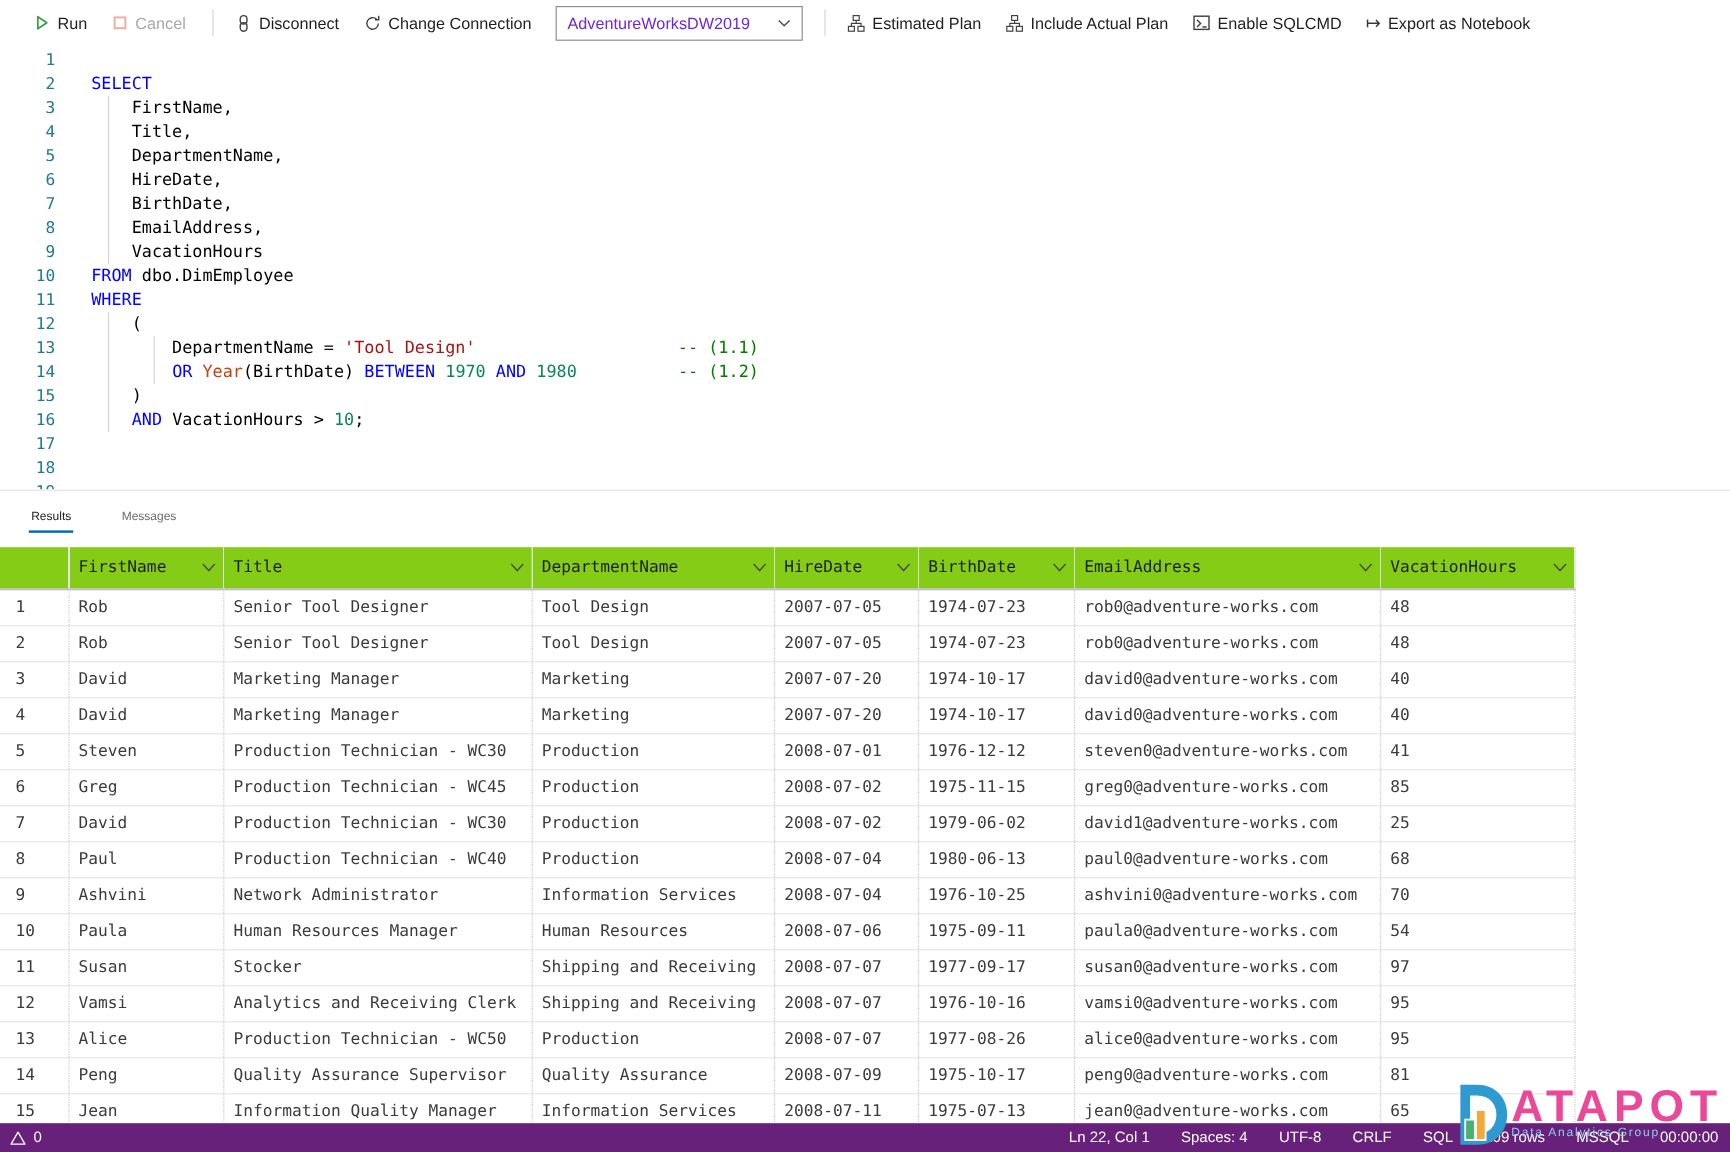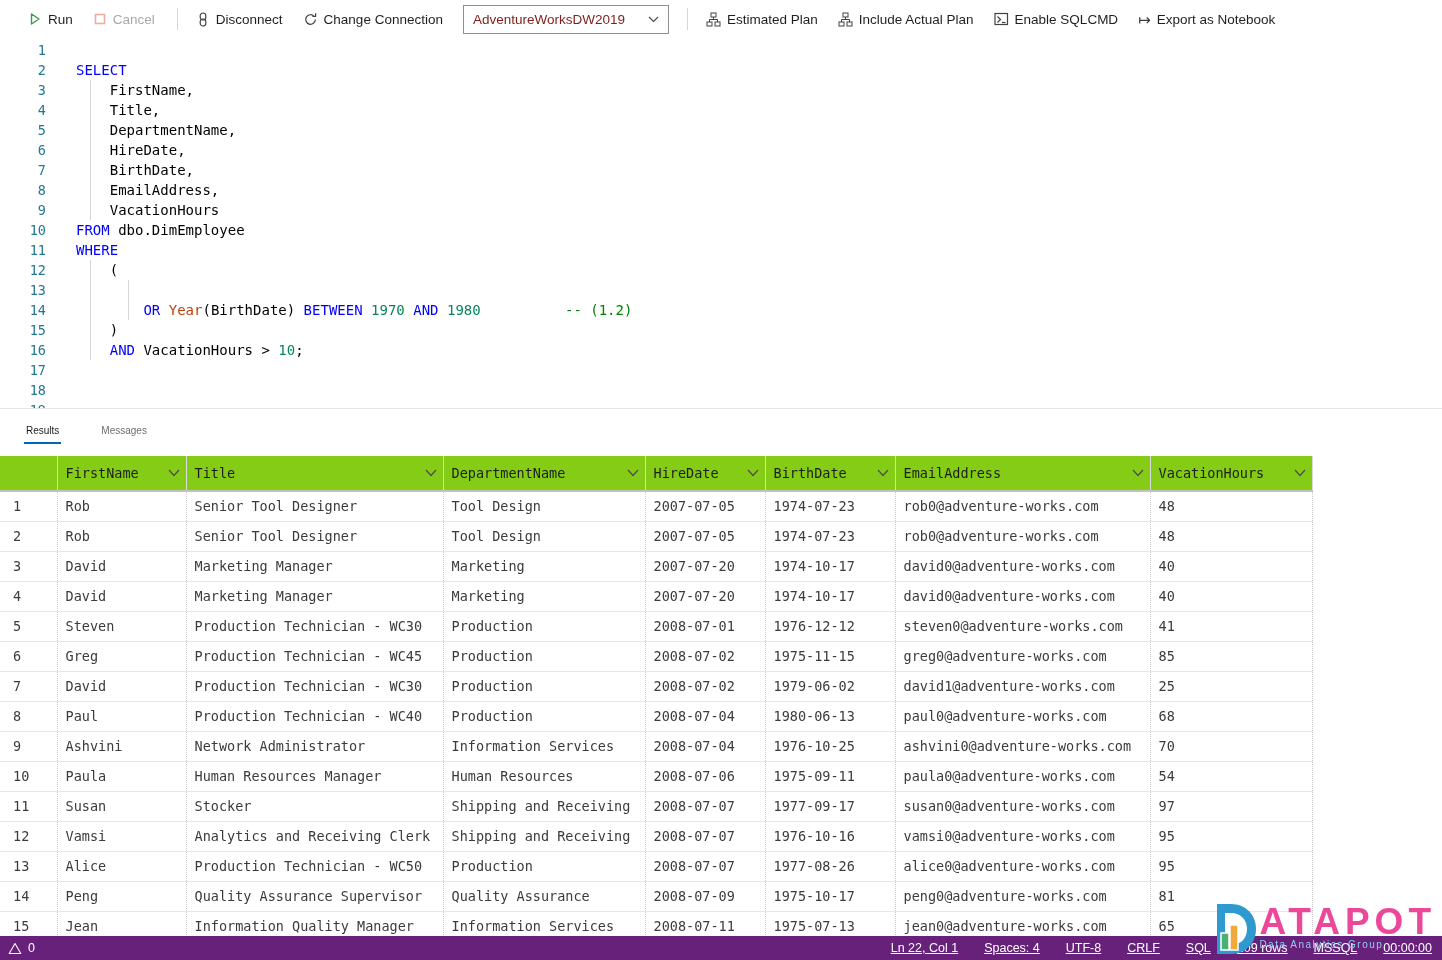--- a/index.html
+++ b/index.html
@@ -7,21 +7,21 @@
     font-family:"Liberation Sans", sans-serif; }
 
   
   .toolbar { height:38px; display:flex; align-items:center; padding-left:28px;
     font-size:13.5px; color:#1f1f1f; background:#ffffff; }
   .tb-item { display:flex; align-items:center; gap:6px; margin-right:20px; white-space:nowrap; cursor:default; }
   .tb-item svg { flex:none; }
   .tb-disabled { color:#a8a8a8; }
   .tb-sep { width:1px; height:22px; background:#d6d6d6; margin:0 18px 0 2px; }
   .dropdown { width:206px; height:29px; border:1px solid #8f8f8f; display:flex; align-items:center;
-    justify-content:space-between; padding:0 9px; margin-right:16px; font-size:13.5px; color:#7f1d1d; }
+    justify-content:space-between; padding:0 9px; margin-right:16px; font-size:13.5px; color:#6d28d9; }
 
   
   .editor { position:relative; height:370px; overflow:hidden;
     font-family:"DejaVu Sans Mono", monospace; font-size:14px; background:#fff; padding-top:2px; }
   .ed-line { display:flex; height:20px; line-height:20px; }
   .ed-ln { width:46px; flex:none; text-align:right; color:#237893; font-size:13.5px; }
   .ed-code { margin-left:30px; white-space:pre; color:#000; }
   .tok-kw { color:#0000ff; }
   .tok-str { color:#a31515; }
   .tok-cm { color:#008000; }
@@ -46,21 +46,21 @@
   table.grid td { height:30px; padding:0 8px; border-right:1px dotted #c9c9c9;
     border-bottom:1px solid #e7e7e7; white-space:nowrap; overflow:hidden; background:#fff; }
   table.grid td.rownum { padding-left:13px; color:#3b3b3b; }
   table.grid th.rownum-h { border-right:1px solid #d9d9d9; }
 
   
   .statusbar { position:absolute; left:0; right:0; bottom:0; height:24px; background:#68217a;
     color:#ffffff; display:flex; align-items:center; font-size:12.5px; z-index:30; }
   .sb-left { display:flex; align-items:center; gap:6px; padding-left:8px; }
   .sb-right { margin-left:auto; display:flex; gap:26px; padding-right:10px; position:relative; z-index:32; }
-  .sb-item { white-space:nowrap; cursor:default;text-decoration:underline; }
+  .sb-item { white-space:nowrap; cursor:default; }
 
   
   .logo { position:absolute; right:6px; bottom:4px; z-index:31; display:flex; align-items:flex-start; gap:2px; }
   .logo-word { font-size:37px; font-weight:700; letter-spacing:5px; color:#ec4899; line-height:40px;
     font-family:"Liberation Sans", sans-serif; }
   .logo-sub { font-size:10px; color:#8ecdef; letter-spacing:1.5px; margin-top:-3px; }
   .icon-gray { color:#3a3a3a; font-size:15px; line-height:1; }
 </style>
 </head>
 <body>
@@ -177,20 +177,21 @@
       <div class="ed-line">
         <span class="ed-ln">11</span>
         <span class="ed-code"><span class="tok-kw">WHERE</span></span>
       </div>
       <div class="ed-line">
         <span class="ed-ln">12</span>
         <span class="ed-code"><span>    (</span></span>
       </div>
       <div class="ed-line">
         <span class="ed-ln">13</span>
+        <span class="ed-code"><span>        DepartmentName = </span><span class="tok-str">'Tool Design'</span><span>                    </span><span class="tok-cm">-- (1.1)</span></span>
       </div>
       <div class="ed-line">
         <span class="ed-ln">14</span>
         <span class="ed-code"><span>        </span><span class="tok-kw">OR</span><span> </span><span class="tok-fn">Year</span><span>(BirthDate) </span><span class="tok-kw">BETWEEN</span><span> </span><span class="tok-num">1970</span><span> </span><span class="tok-kw">AND</span><span> </span><span class="tok-num">1980</span><span>          </span><span class="tok-cm">-- (1.2)</span></span>
       </div>
       <div class="ed-line">
         <span class="ed-ln">15</span>
         <span class="ed-code"><span>    )</span></span>
       </div>
       <div class="ed-line">

